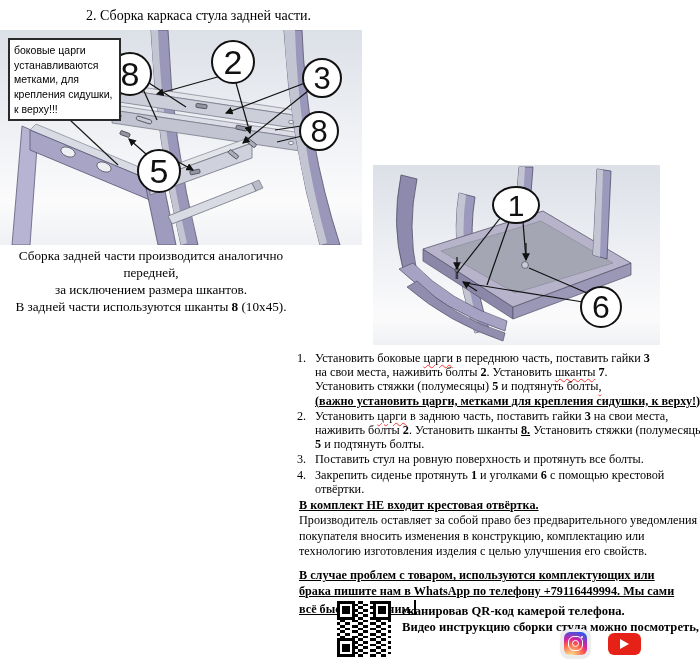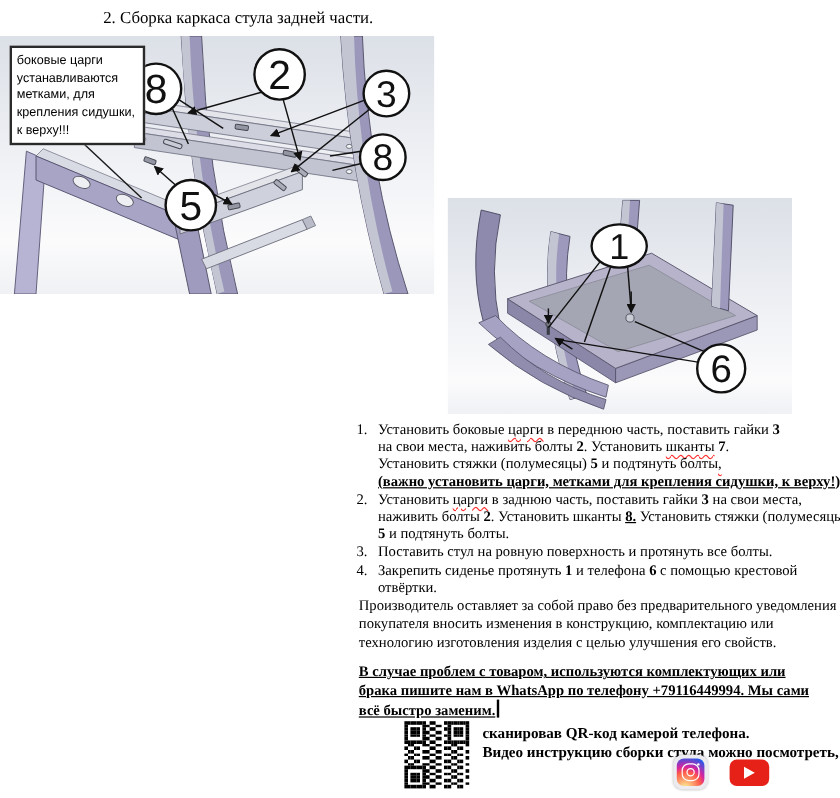--- a/index.html
+++ b/index.html
@@ -164,20 +164,25 @@
         <text class="callout-num" x="319" y="112" font-size="31">8</text>
       </g>
       <g>
         <circle cx="159" cy="141" r="21" fill="#fff" stroke="#111" stroke-width="2"></circle>
         <text class="callout-num" x="159" y="153" font-size="34">5</text>
       </g>
     </svg>
     <div class="note-box">боковые царги устанавливаются метками, для крепления сидушки, к верху!!!</div>
   </div>
 
+  <div class="rear-note">
+    <div>Сборка задней части производится аналогично передней,</div>
+    <div>за исключением размера шкантов.</div>
+    <div><span>В задней части используются шканты </span><span class="b">8</span><span> (10x45).</span></div>
+  </div>
 
 
   <div class="diagram d2">
     <svg viewBox="0 0 287 180">
       <rect width="287" height="180" fill="url(#bg2)"></rect>
       <g>
 
         <path d="M28,10 Q18,60 30,104 L44,108 Q34,62 44,14 Z" fill="#8e8aad" stroke="#4f4c66" stroke-width="0.8"></path>
         <path d="M86,28 Q76,90 102,168 L116,164 Q92,92 102,32 Z" fill="#9d99bd" stroke="#514e68" stroke-width="0.8"></path>
         <path d="M86,28 Q76,90 102,168 L107,166 Q84,90 93,30 Z" fill="#c3c5d3"></path>
@@ -229,22 +234,23 @@
     <div class="item">
       <div class="num">2.</div>
       <div class="body"><span>Установить </span><span class="sq">царги</span><span> в заднюю часть, поставить гайки </span><span class="b">3</span><span> на свои места,</span><br><span>наживить болты </span><span class="b">2</span><span>. Установить шканты </span><span class="b u">8.</span><span> Установить стяжки (полумесяцы)</span><br><span class="b">5</span><span> и подтянуть болты.</span></div>
     </div>
     <div class="item">
       <div class="num">3.</div>
       <div class="body"><span>Поставить стул на ровную поверхность и протянуть все болты.</span></div>
     </div>
     <div class="item">
       <div class="num">4.</div>
-      <div class="body"><span> Закрепить сиденье протянуть </span><span class="b">1</span><span> и телефона </span><span class="b">6</span><span> с помощью крестовой</span><br><span>отвёртки.</span></div>
-    </div>
+      <div class="body"><span> Закрепить сиденье протянуть </span><span class="b">1</span><span> и уголками </span><span class="b">6</span><span> с помощью крестовой</span><br><span>отвёртки.</span></div>
+    </div>
+    <div class="para para-bold">В комплект НЕ входит крестовая отвёртка.</div>
     <div class="para manufacturer"><span>Производитель оставляет за собой право без предварительного уведомления</span><br><span>покупателя вносить изменения в конструкцию, комплектацию или</span><br><span>технологию изготовления изделия с целью улучшения его свойств.</span></div>
     <div class="para problems"><span class="b u">В случае проблем с товаром, используются комплектующих или</span><br><span class="b u">брака пишите нам в WhatsApp по телефону +79116449994. Мы сами</span><br><span class="b u">всё быстро заменим.</span><span class="caret"></span></div>
   </div>
 
   <div class="qr">
       <div style="grid-area: 1 / 1;"></div>
       <div style="grid-area: 1 / 2;"></div>
       <div style="grid-area: 1 / 3;"></div>
       <div style="grid-area: 1 / 4;"></div>
       <div style="grid-area: 1 / 5;"></div>

